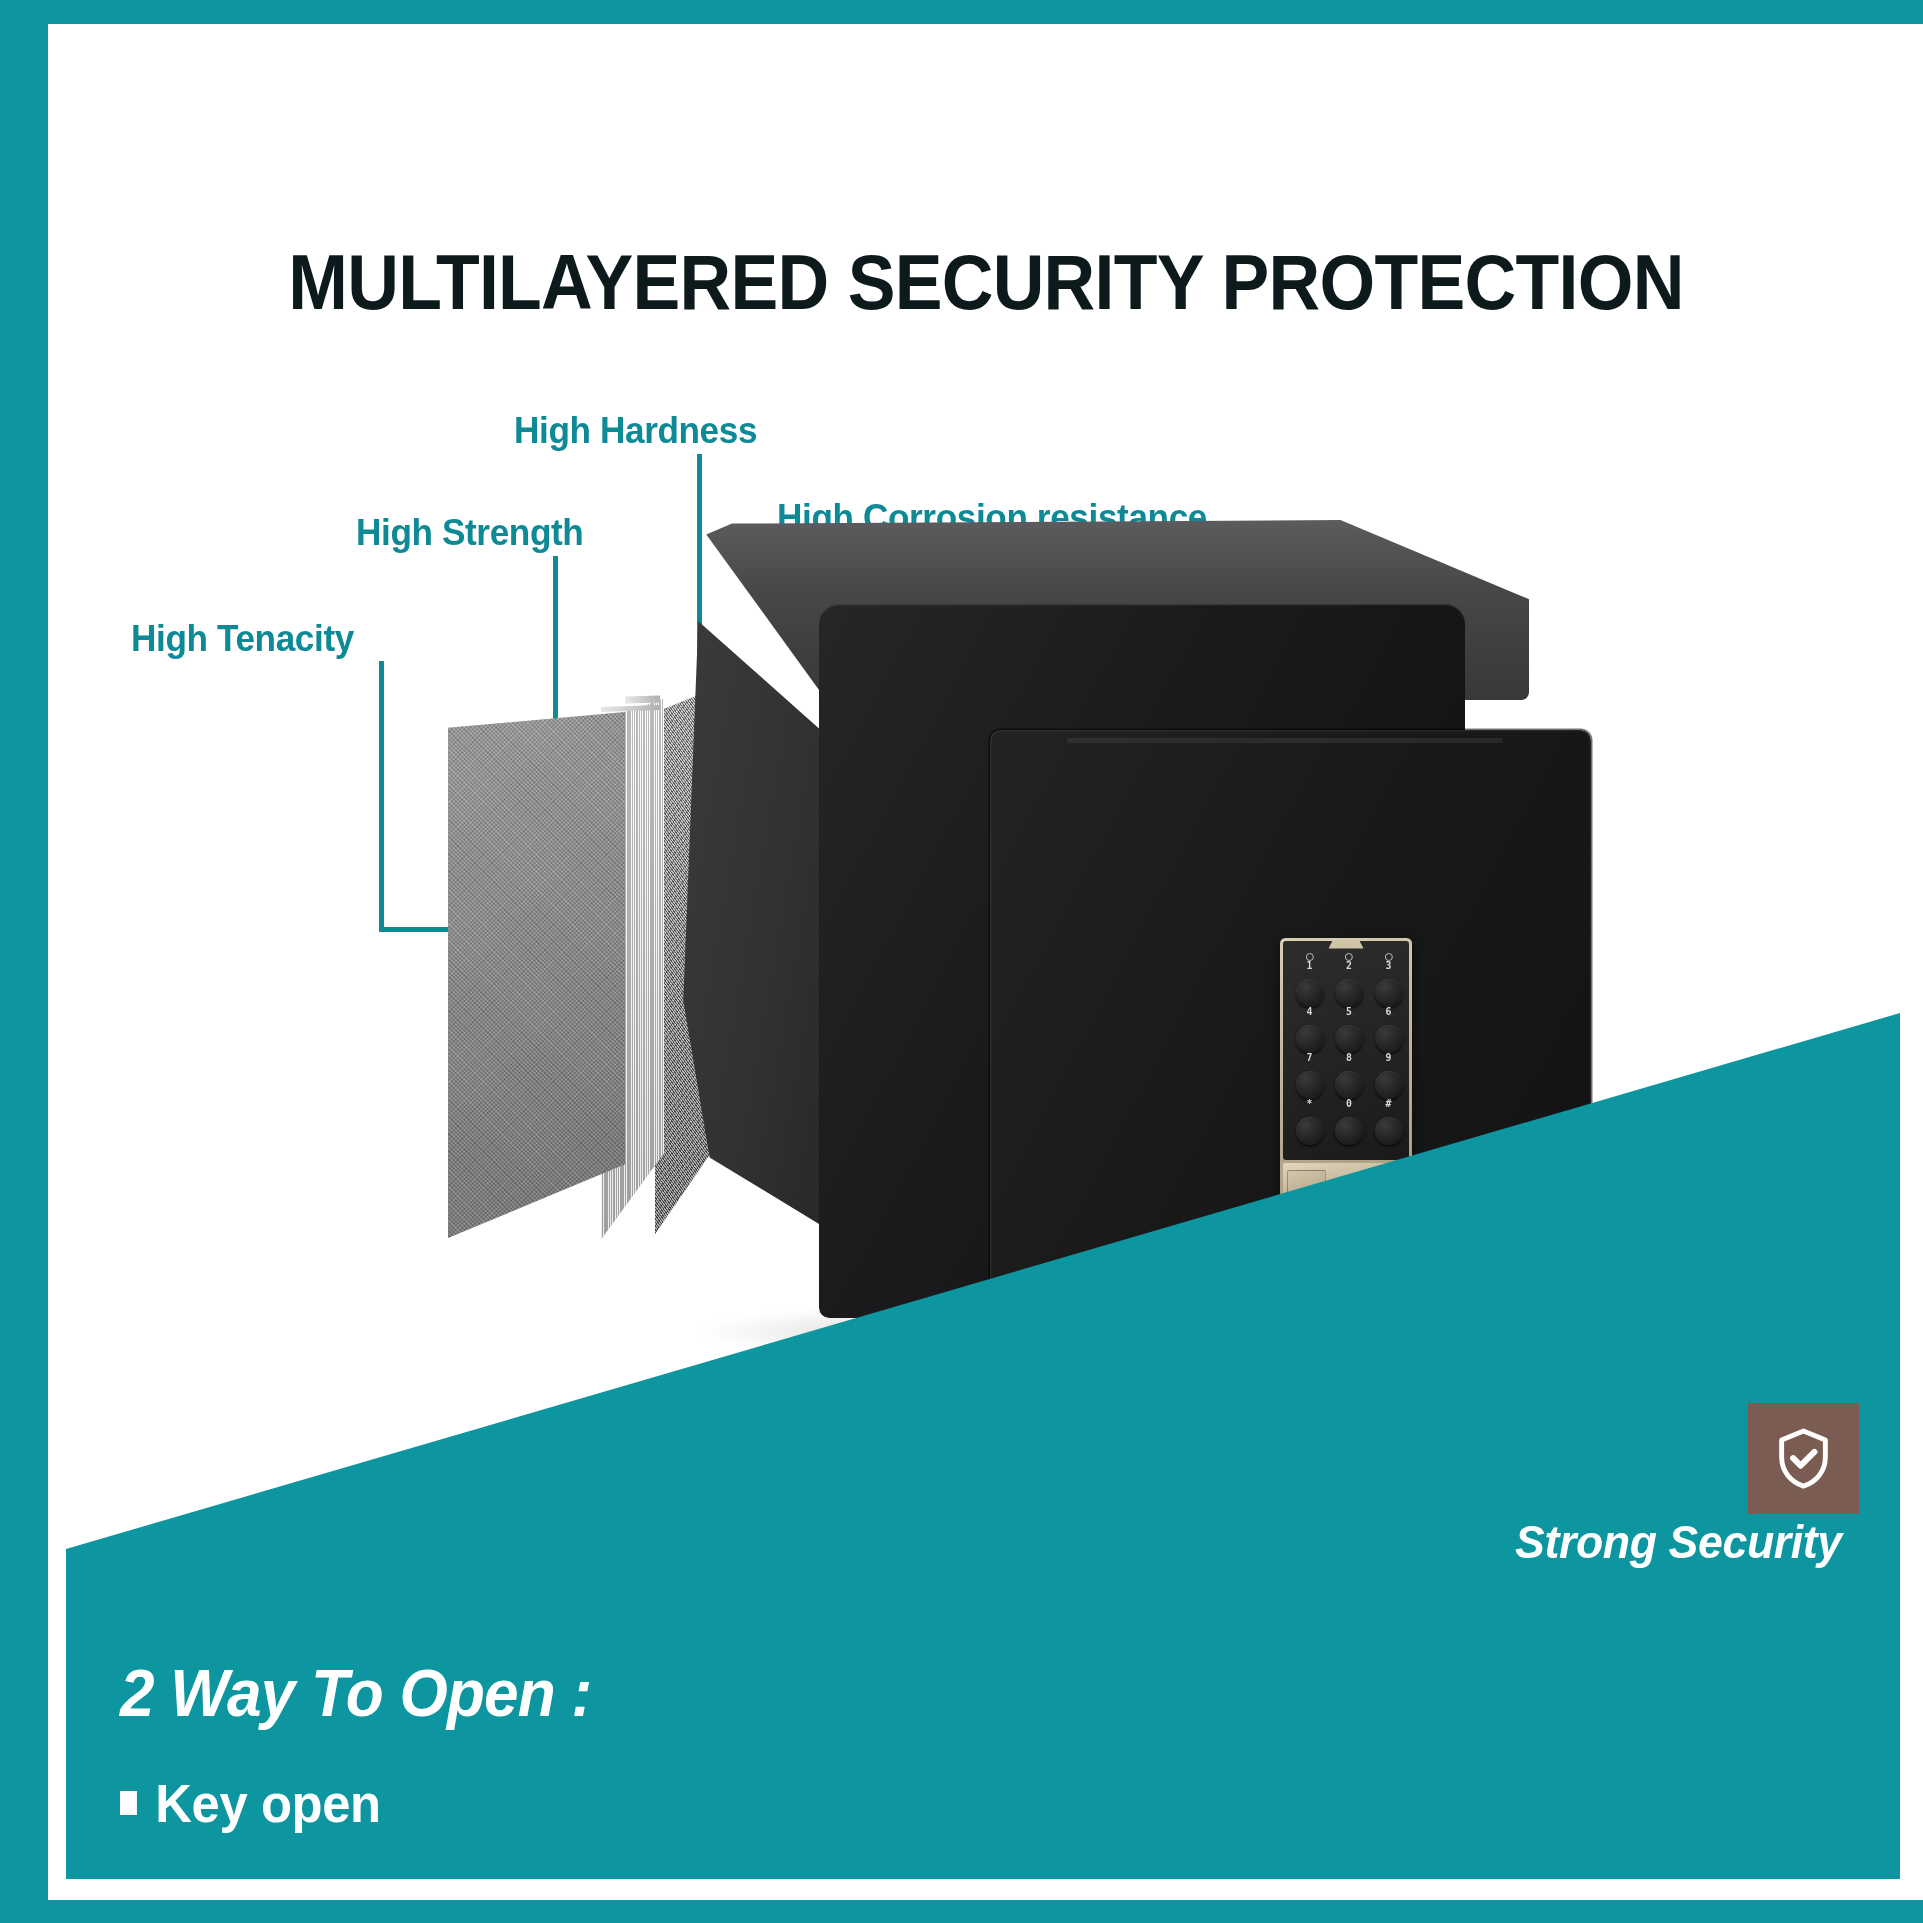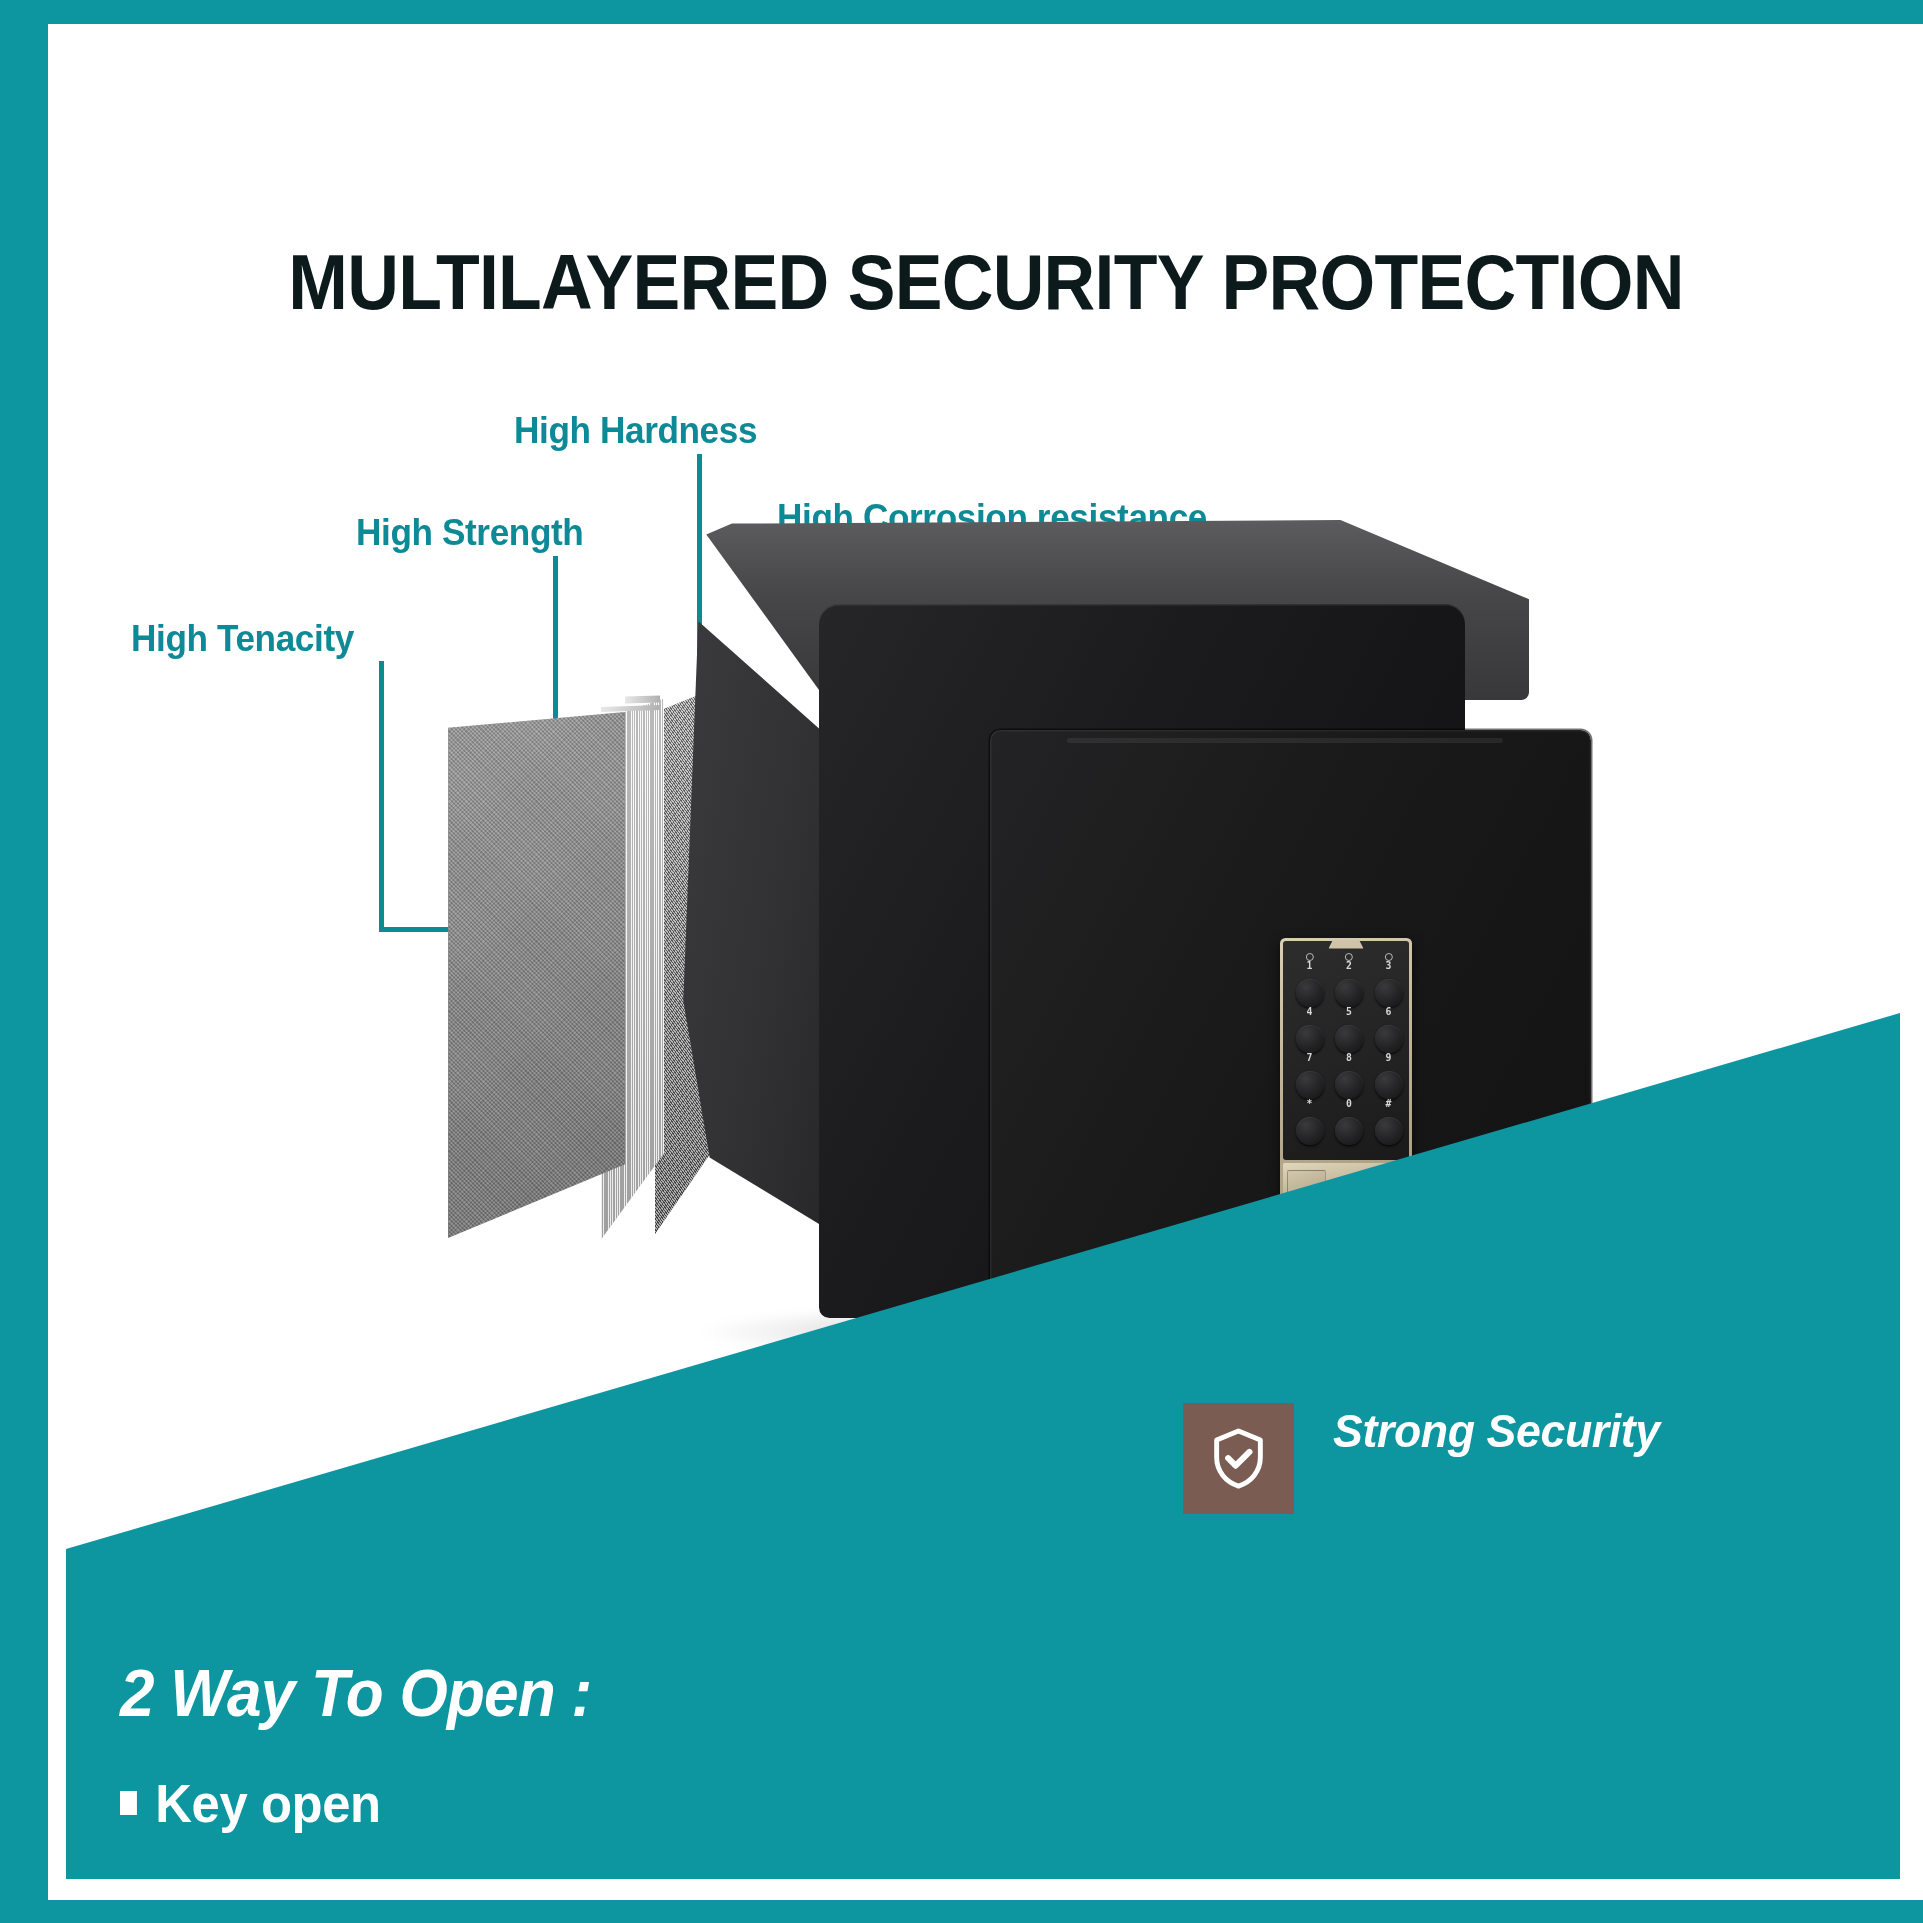--- a/index.html
+++ b/index.html
@@ -156,21 +156,21 @@
     letter-spacing:-0.8px; transform:scaleX(0.94); transform-origin:0 50%;
     white-space:nowrap; }
   .open-item { display:flex; align-items:center; margin-top:41px;
     font-size:54px; font-weight:700; letter-spacing:-0.4px;
     transform:scaleX(0.94); transform-origin:0 50%; white-space:nowrap; }
   .bullet-sq { width:18px; height:24px; background:#ffffff; margin-right:19.5px;
     flex:0 0 auto; }
 
   
   #features { position:absolute; left:1135px; top:1379px; width:676px; }
-  .feat-row { display:flex; align-items:flex-start; height:120px; margin-bottom:58px; }
+  .feat-row { display:flex; align-items:flex-end; height:120px; margin-bottom:58px;flex-direction:column; }
   .feat-tile { width:111px; height:111px; background:#7a5c52;
     flex:0 0 auto; display:flex; align-items:center; justify-content:center; }
   .feat-tile svg { width:69px; height:69px; display:block; }
   .feat-label { margin-left:39px; color:#ffffff; font-size:47px;
     font-weight:700; font-style:italic; letter-spacing:-0.4px;
     transform:scaleX(0.95); transform-origin:0 50%; white-space:nowrap; }
 </style>
 </head>
 <body>
 

